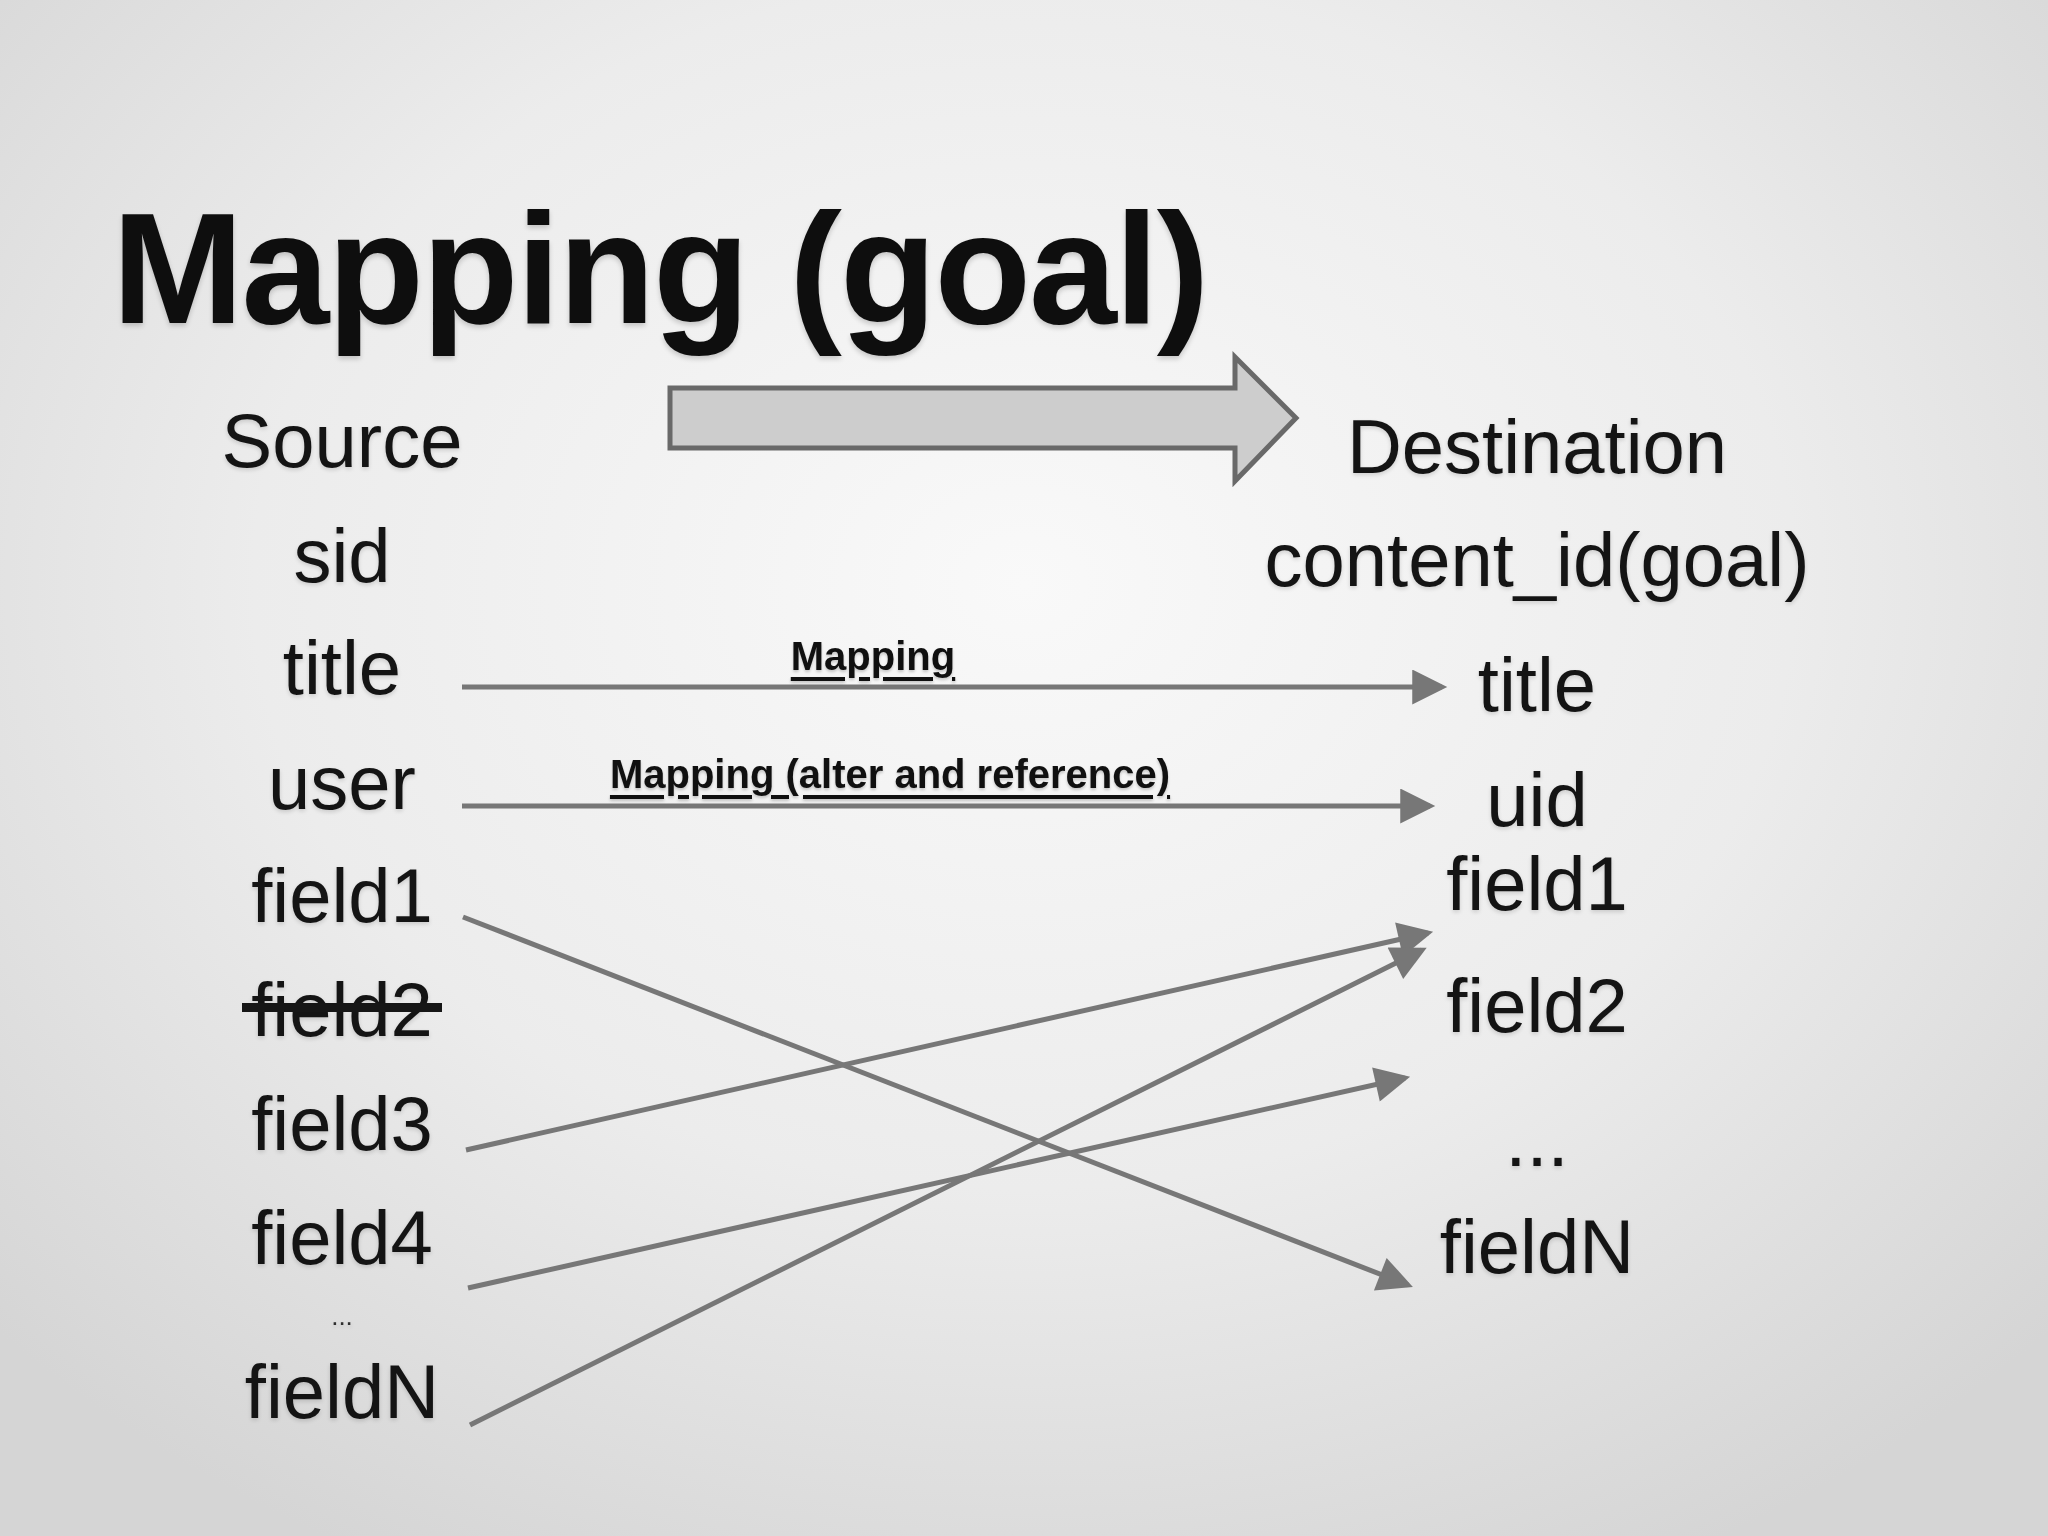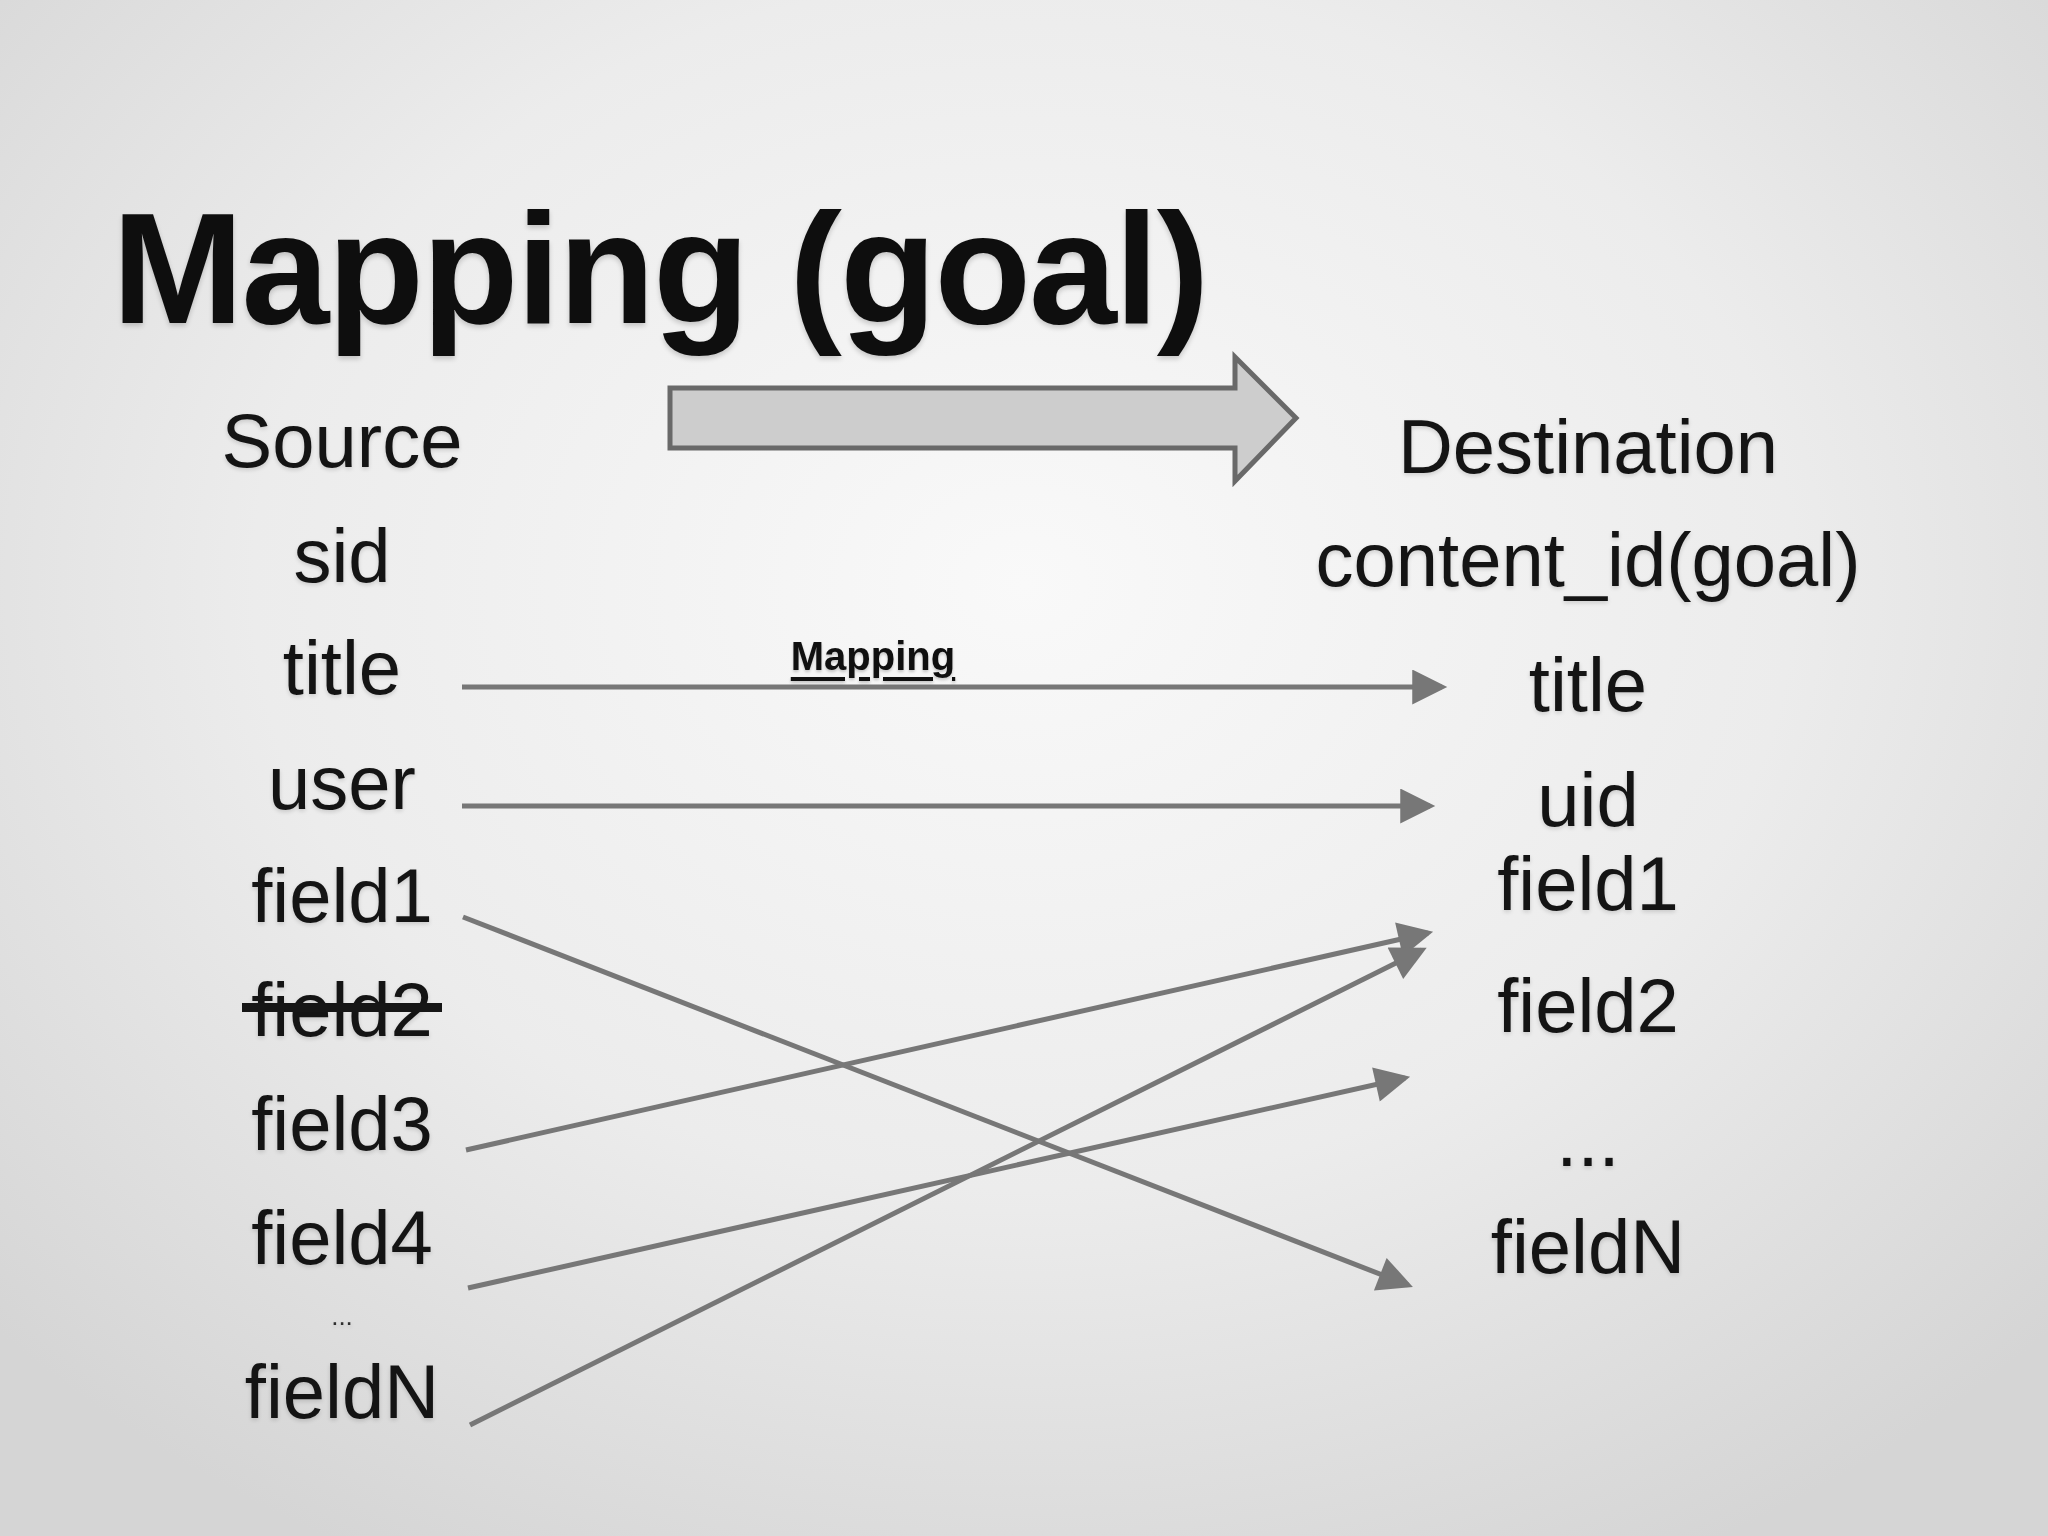--- a/index.html
+++ b/index.html
@@ -33,21 +33,21 @@
   .col-row {
     position: absolute;
     width: 700px;
     text-align: center;
     font-size: 76px;
     line-height: 114px;
     white-space: nowrap;
     text-shadow: 0 2px 4px rgba(0,0,0,0.15);
   }
   .col-left  { left: -8px; }
-  .col-right { left: 1238px; }
+  .col-right { left: 1187px; }
   .dots-small {
     font-size: 26px;
     line-height: 40px;
     color: #2e2e2e;
   }
   .struck-text {
     position: relative;
     display: inline-block;
   }
   .struck-text::before {
@@ -123,14 +123,15 @@
     <div class="col-row col-right" style="top:503px">content_id(goal)</div>
     <div class="col-row col-right" style="top:628px">title</div>
     <div class="col-row col-right" style="top:743px">uid</div>
     <div class="col-row col-right" style="top:827px">field1</div>
     <div class="col-row col-right" style="top:949px">field2</div>
     <div class="col-row col-right" style="top:1083px">...</div>
     <div class="col-row col-right" style="top:1190px">fieldN</div>
   </div>
 
   <div class="arrow-label label-mapping">Mapping</div>
+  <div class="arrow-label label-mapping-alter">Mapping (alter and reference)</div>
 
 </div>
 
 </body></html>

